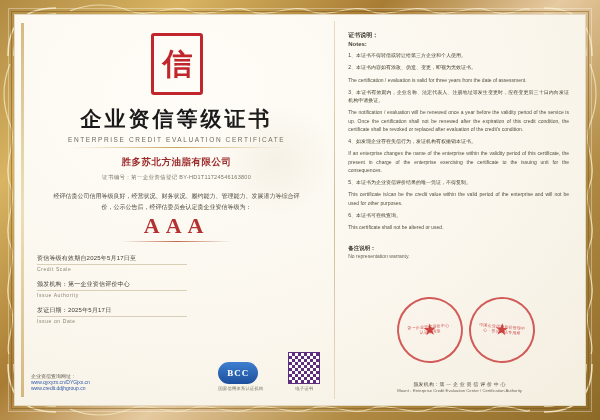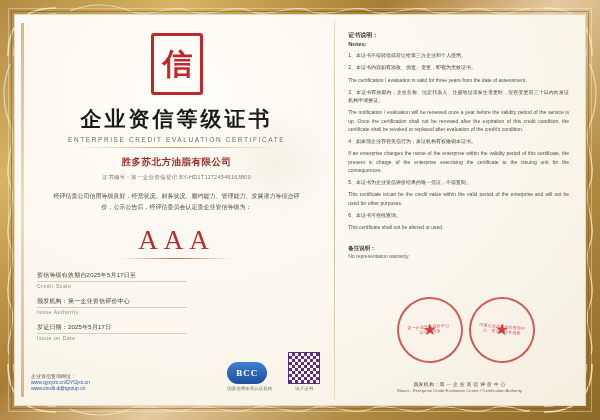--- a/index.html
+++ b/index.html
@@ -177,24 +177,23 @@
   }
   .body-cn {
     margin-top: 10px;
     width: 88%;
     font-size: 6px;
     line-height: 1.85;
     color: #4a4538;
     text-align: center;
   }
   .grade {
-    margin-top: 12px;
     font-family: "Liberation Serif", serif;
-    font-size: 27px;
-    font-weight: normal;
+    font-size: 22px;
+    font-weight: bold;
     color: #b3312f;
     letter-spacing: 6px;
     text-shadow: 0 1px 0 rgba(255,255,255,.6);
   }
   .grade-rule {
     margin-top: 2px;
     width: 38%;
     height: 1px;
     background: linear-gradient(to right, rgba(180,60,55,0), #c06a4e, rgba(180,60,55,0));
   }
@@ -241,21 +240,21 @@
   .site-line {
     font-size: 5px;
     color: #5d5849;
     white-space: nowrap;
   }
   .site-line.blue { color: #2a56a8; }
 
   .logo-row {
     display: flex;
     align-items: flex-end;
-    gap: 16px;
+    gap: 25px;
     margin-left: auto;
     margin-right: 4px;
   }
   .logo-item {
     text-align: center;
   }
   .bcc-logo {
     width: 40px; height: 22px;
     border-radius: 11px;
     background: linear-gradient(#3f7fd0,#1c4f9c);

